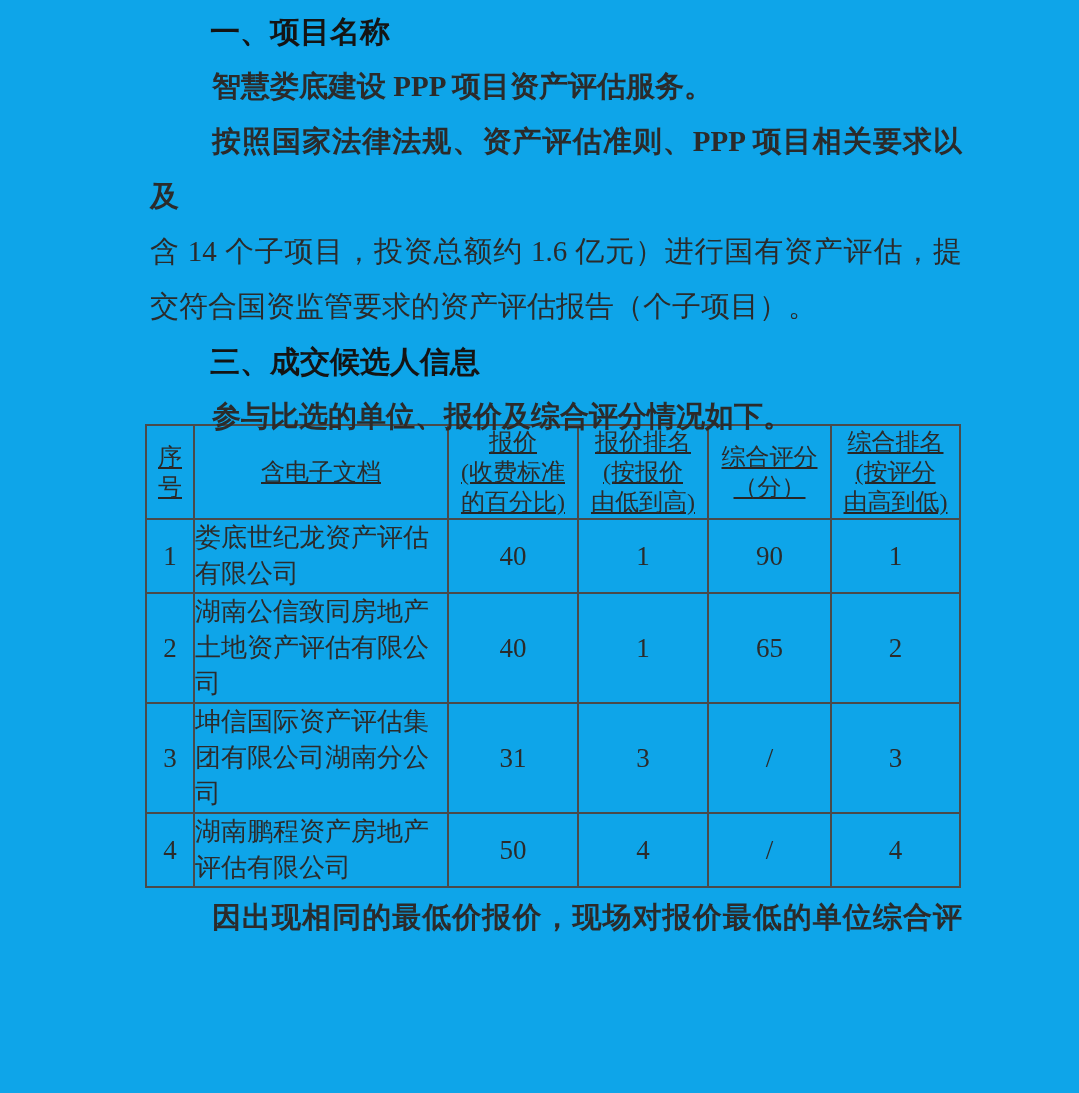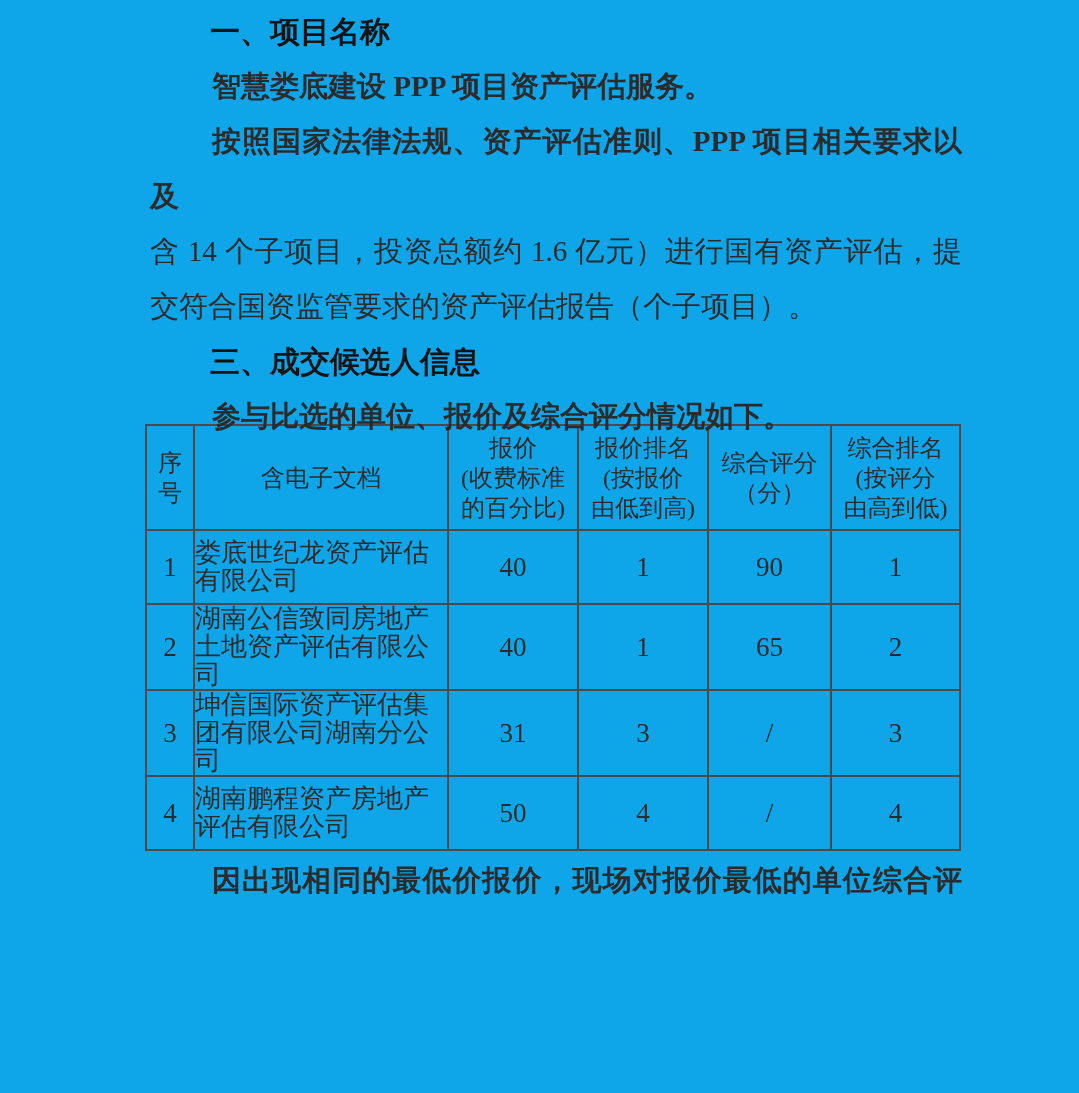--- a/index.html
+++ b/index.html
@@ -42,41 +42,41 @@
     border-collapse:collapse;
     table-layout:fixed;
     width:814px;
     margin:-20px 0 2px -5px;
   }
   table.bid th, table.bid td{
     border:2px solid #4a4a4a;
     padding:0;
     vertical-align:middle;
   }
-  tr.hrow{ height:105px; }
+  tr.hrow{ height:94px;text-decoration:underline; }
   tr.drow{ height:74px; }
   th{
     font-weight:400;
     font-size:24px;
     line-height:30px;
     text-align:center;
     color:#2b2b2b;
     word-break:break-all;
     padding:2px 4px;
   }
   th .hl{ display:block; }
   td{
     font-size:27px;
     text-align:center;
     color:#2b2b2b;
   }
   td.company{
     text-align:left;
     font-size:26px;
-    line-height:28px;
+    line-height:36px;
     padding:2px 12px;
     word-break:break-all;
     border-radius:8px;
   }
 </style>
 </head>
 <body>
 
 <div class="page">
   <div class="content">

